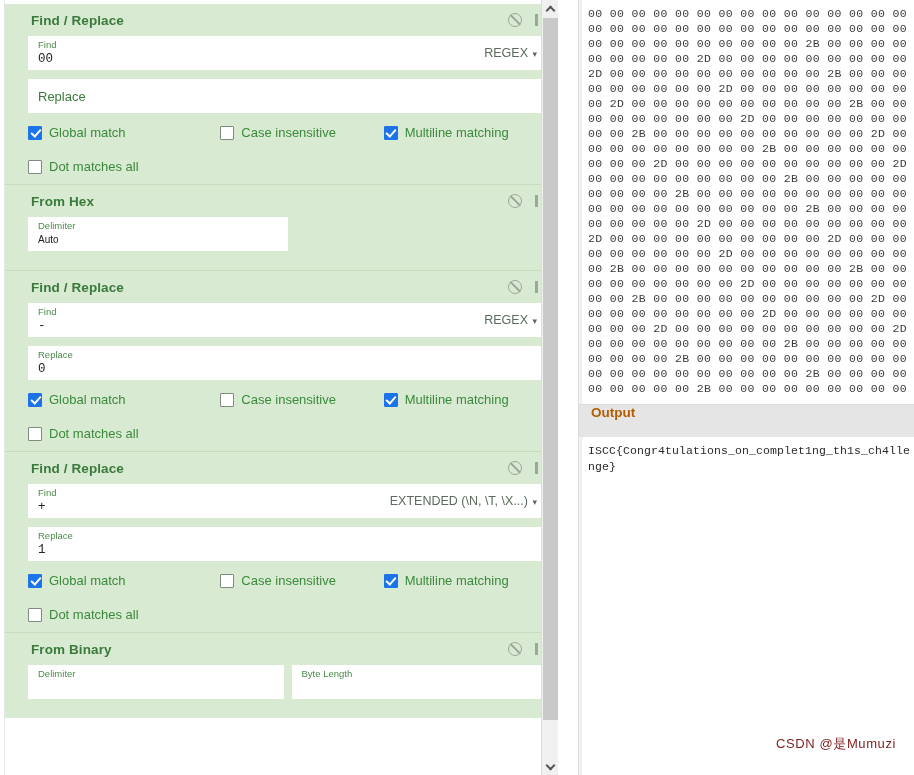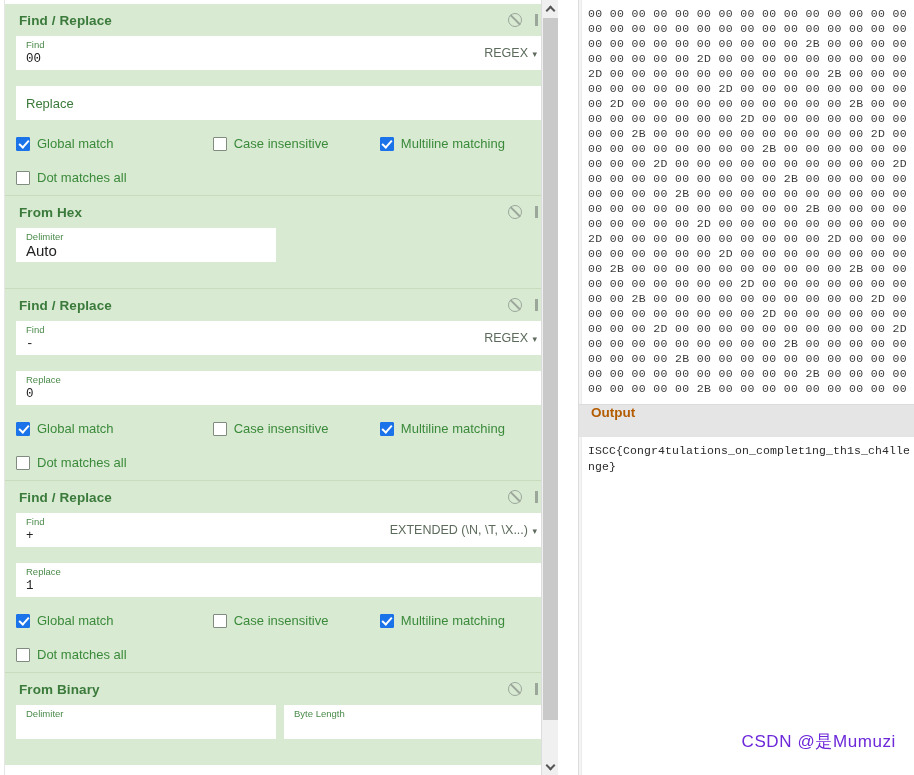--- a/index.html
+++ b/index.html
@@ -36,21 +36,21 @@
     position: absolute;
     left: 5px; top: 4px;
     width: 553px;
     padding-bottom: 0px;
   }
 
   .operation {
     position: relative;
     background: #d9ead3;
     border-bottom: 1px solid #c6dcbc;
-    padding: 0 0 10px 0;
+    padding: 0 0 10px 12px;
   }
   .operation.no-bottom-border { border-bottom: none; }
 
   .op-header {
     position: relative;
     display: flex;
     align-items: center;
     height: 32px;
     padding: 0 14px 0 14px;
   }
@@ -93,21 +93,21 @@
     content: "";
     position: absolute;
     top: 1px;
     width: 3.4px; height: 12px;
     background: #9aa79a;
   }
   .icon-pause::before { left: 1px; }
   .icon-pause::after  { left: 7px; }
 
   
-  .field-row { padding: 0 11px; margin-bottom: 16px; }
+  .field-row { padding: 0 11px; margin-bottom: 9px; }
   .field {
     position: relative;
     background: #ffffff;
     border: none;
     height: 34px;
     padding: 3px 10px 0 10px;
     display: block;
   }
   .field.short { width: 260px; }
   .field-label {
@@ -117,21 +117,21 @@
     display: block;
   }
   .field-value {
     font-size: 12.5px;
     color: #222;
     line-height: 16px;
     font-family: "Liberation Mono", monospace;
     display: block;
     white-space: pre;
   }
-  .field-value.sans { font-family: "Liberation Sans", sans-serif; font-size: 15px; }
+  .field-value.sans { font-family: "Liberation Sans", sans-serif; font-size: 10px; }
   .field-placeholder {
     font-size: 13px;
     color: #3a7a3a;
     line-height: 30px;
     display: block;
   }
   .field-mode {
     position: absolute;
     right: 10px; top: 50%;
     transform: translateY(-50%);
@@ -287,22 +287,22 @@
     color: #2b2b2b;
     white-space: pre-wrap;
     word-break: break-all;
     padding-left: 3px;
     letter-spacing: 0.1px;
   }
 
   #watermark {
     position: absolute;
     right: 18px; bottom: 22px;
-    font-size: 17px;
-    color: #6d28d9;
+    font-size: 13px;
+    color: #7f1d1d;
     letter-spacing: 0.6px;
     user-select: none;
     margin-left: 16px;
   }
 </style>
 </head>
 <body>
 
 <div id="app">
 

